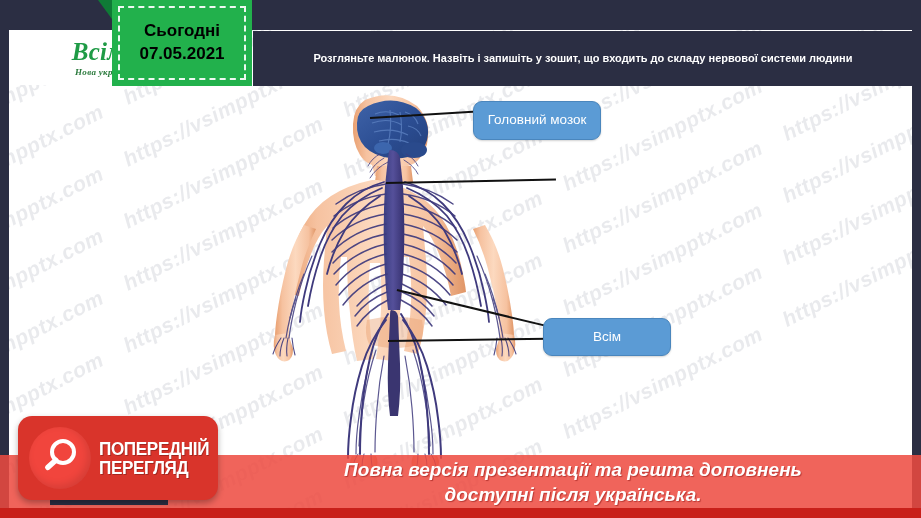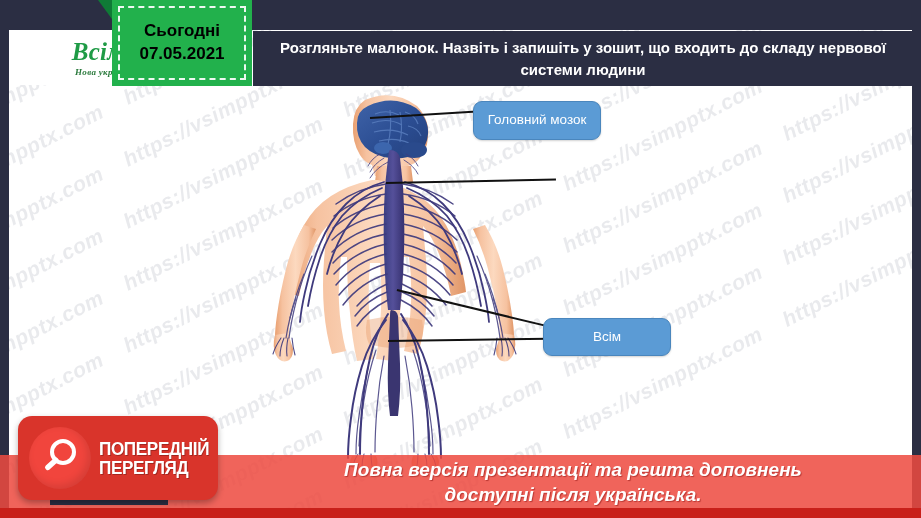--- a/index.html
+++ b/index.html
@@ -109,21 +109,21 @@
   
   .titlebar{
     position:absolute;left:253px;top:31px;
     width:660px;height:55px;
     background:#2b2e43;
     z-index:30;
     display:flex;align-items:center;justify-content:center;
     box-sizing:border-box;padding:0 14px;
   }
   .titlebar-text{
-    color:#fff;font-weight:700;font-size:15px;
+    color:#fff;font-weight:700;font-size:11px;
     line-height:1.45;text-align:center;
   }
 
   
   .figure-wrap{
     position:absolute;left:272px;top:88px;
     width:245px;height:382px;
     z-index:8;
   }
   .figure-wrap svg{display:block;width:100%;height:100%;}

